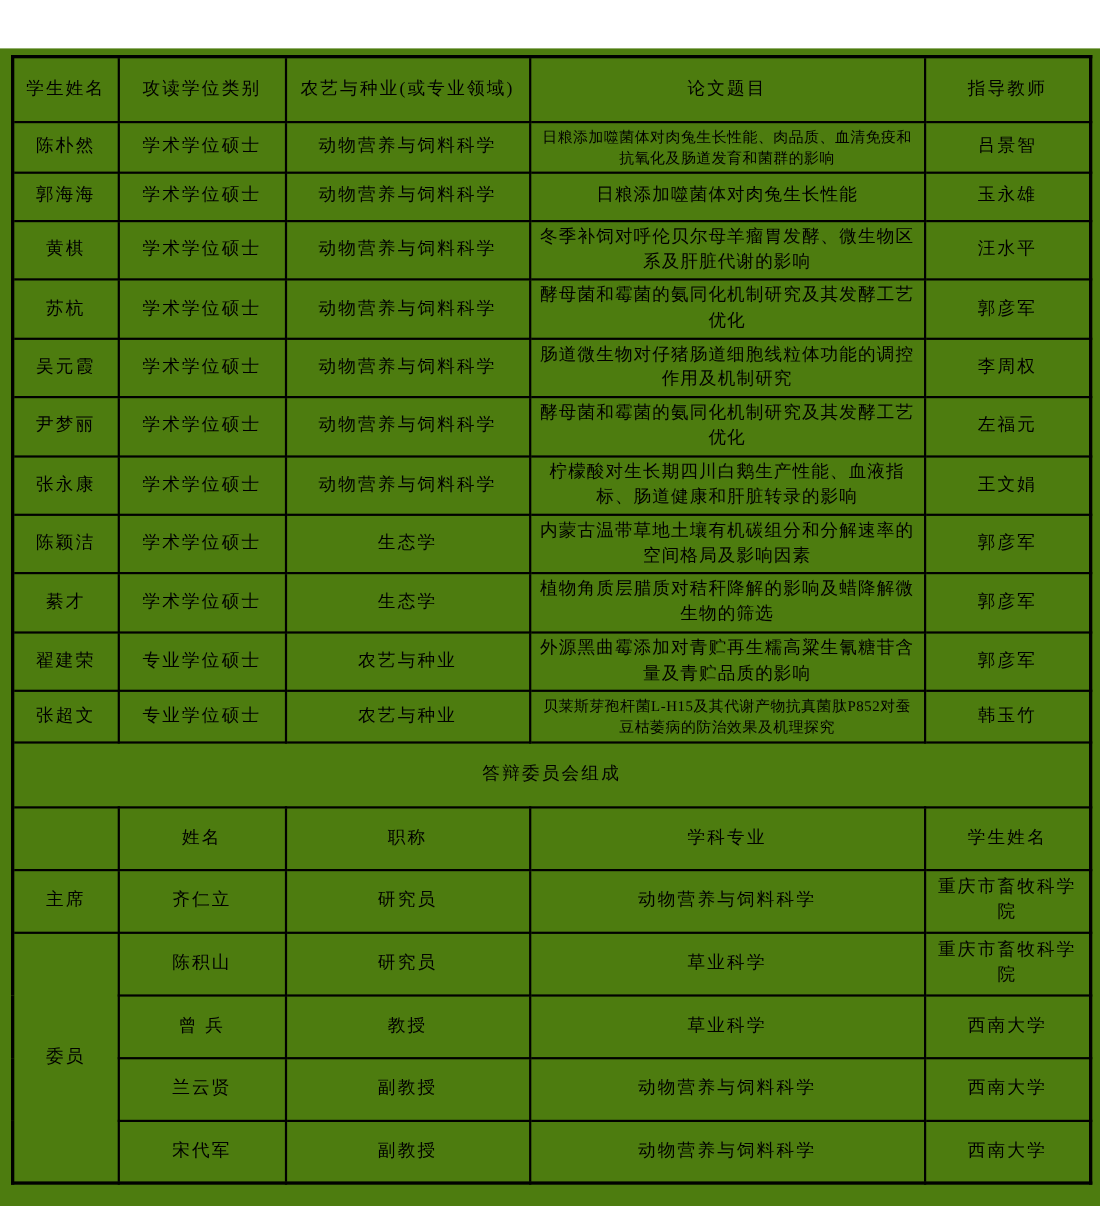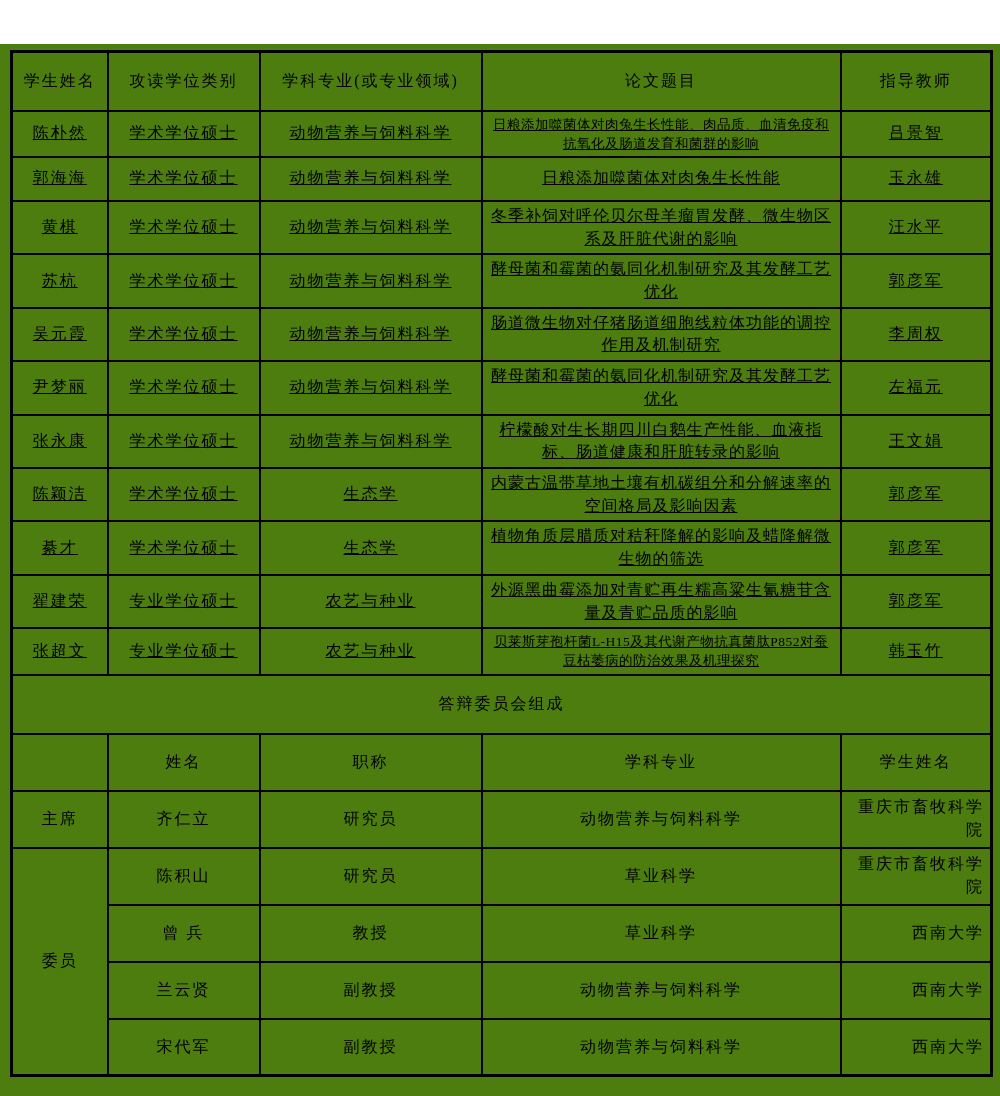--- a/index.html
+++ b/index.html
@@ -3,46 +3,46 @@
 <meta charset="utf-8">
 <style>
   html,body{margin:0;padding:0;background:#ffffff;color:#000;
     font-family:"Liberation Serif","DejaVu Serif",serif;}
   .sheet{width:1000px;height:1096px;box-sizing:border-box;padding:6px 10px 10px 10px;background:#4d7c0f;margin-top:44px;}
   table.main{border-collapse:collapse;table-layout:fixed;width:980px;border:3px solid #000;}
   td,th{border:2px solid #000;text-align:center;vertical-align:middle;
     font-weight:normal;font-size:16px;letter-spacing:2px;line-height:1.42;
     padding:3px 8px;box-sizing:border-box;overflow:hidden;}
   tr.h-head{height:59px;}
-  tr.h-row{height:44px;text-decoration:underline;}
+  tr.h-row{height:44px;}
   tr.h-section{height:59px;}
   tr.h-crow{height:57px;}
   td.title-cell{letter-spacing:1px;padding:3px 6px;border-radius:14px;}
   td.title-cell.small{font-size:13.5px;letter-spacing:0.5px;}
-  td.org-cell{padding:3px 6px;text-align:right;}
+  td.org-cell{padding:3px 6px;}
   td.section-cell{letter-spacing:2px;}
 </style>
 </head>
 <body>
 
 <div class="sheet">
   <table class="main">
     <colgroup>
       <col style="width:96px">
         <col style="width:152px">
         <col style="width:222px">
         <col style="width:359px">
         <col style="width:151px">
     </colgroup>
 
     <tbody>
         <tr class="h-head">
       <th>学生姓名</th>
       <th>攻读学位类别</th>
-      <th>学科专业(或专业领域)</th>
+      <th>农艺与种业(或专业领域)</th>
       <th>论文题目</th>
       <th>指导教师</th>
     </tr>
 
     <tr class="h-row">
       <td>陈朴然</td>
       <td>学术学位硕士</td>
       <td>动物营养与饲料科学</td>
       <td class="title-cell small">日粮添加噬菌体对肉兔生长性能、肉品质、血清免疫和抗氧化及肠道发育和菌群的影响</td>
       <td>吕景智</td>

